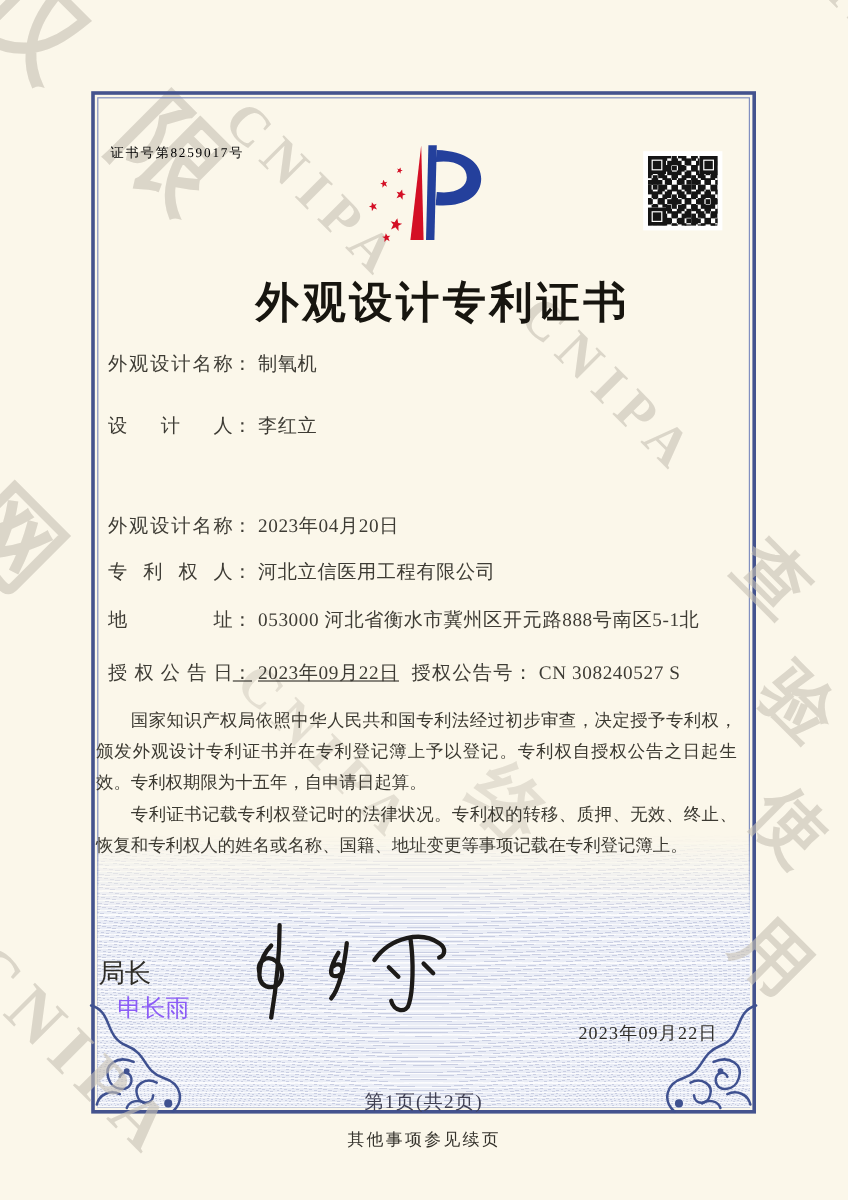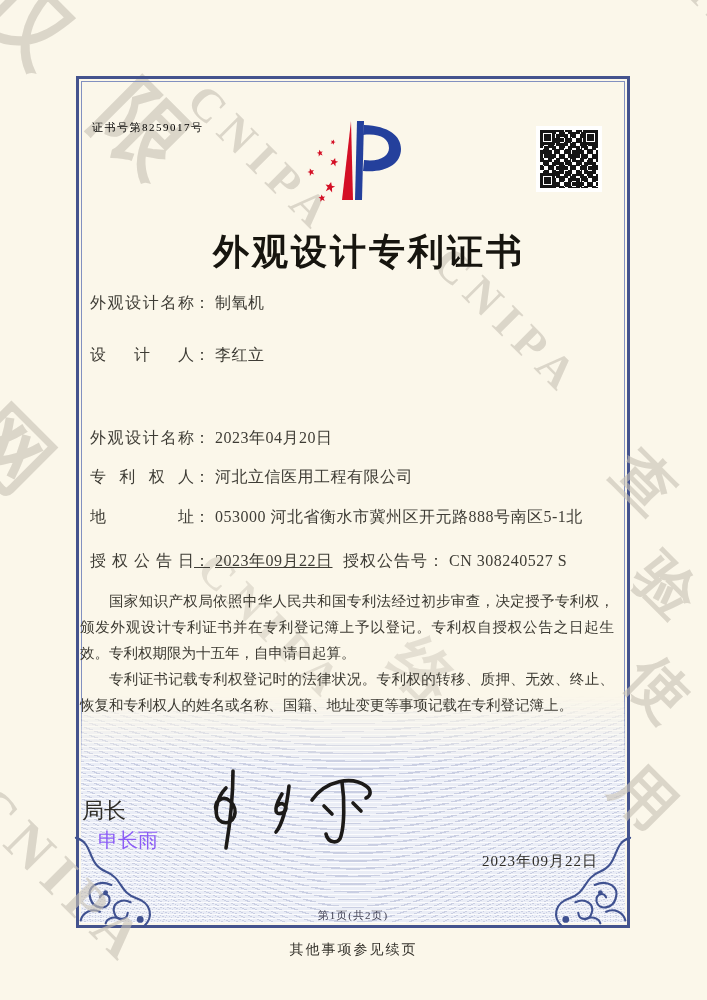--- a/index.html
+++ b/index.html
@@ -63,21 +63,21 @@
   .fieldB{position:absolute;left:253px;top:0;}
   .fieldB .label{width:auto;text-align:right;text-align-last:auto;letter-spacing:1px;}
 
   .paras{left:80px;top:588px;width:534px;font-size:14.5px;line-height:26px;color:#3b3931;text-align:justify;}
   .paras p{margin:0;text-indent:2em;}
 
   .signer-title{left:82px;top:796px;font-size:22px;color:#2f2d28;font-family:"Liberation Sans",sans-serif;}
   .signer-name{left:98px;top:827px;font-size:20px;color:#8b5cf6;font-family:Liberation Sans, sans-serif;}
   .signature{left:196px;top:768px;width:190px;height:84px;}
   .date{left:455px;top:852px;width:170px;text-align:center;font-size:15px;color:#2f2d28;letter-spacing:1px;}
-  .page-note{left:76px;top:908px;width:554px;text-align:center;font-size:11px;color:#3f3f52;letter-spacing:1px;}
+  .page-note{left:76px;top:908px;width:554px;text-align:center;font-size:16px;color:#3f3f52;letter-spacing:1px;}
   .footer-note{left:0;top:941px;width:707px;text-align:center;font-size:14px;color:#34322b;letter-spacing:2px;}
 </style>
 </head>
 <body>
 
 <div class="page">
 
   <span class="wm wm0 zh">仅</span>
   <span class="wm wm1 zh">限</span>
   <span class="wm wm2 en">CNIPA</span>

